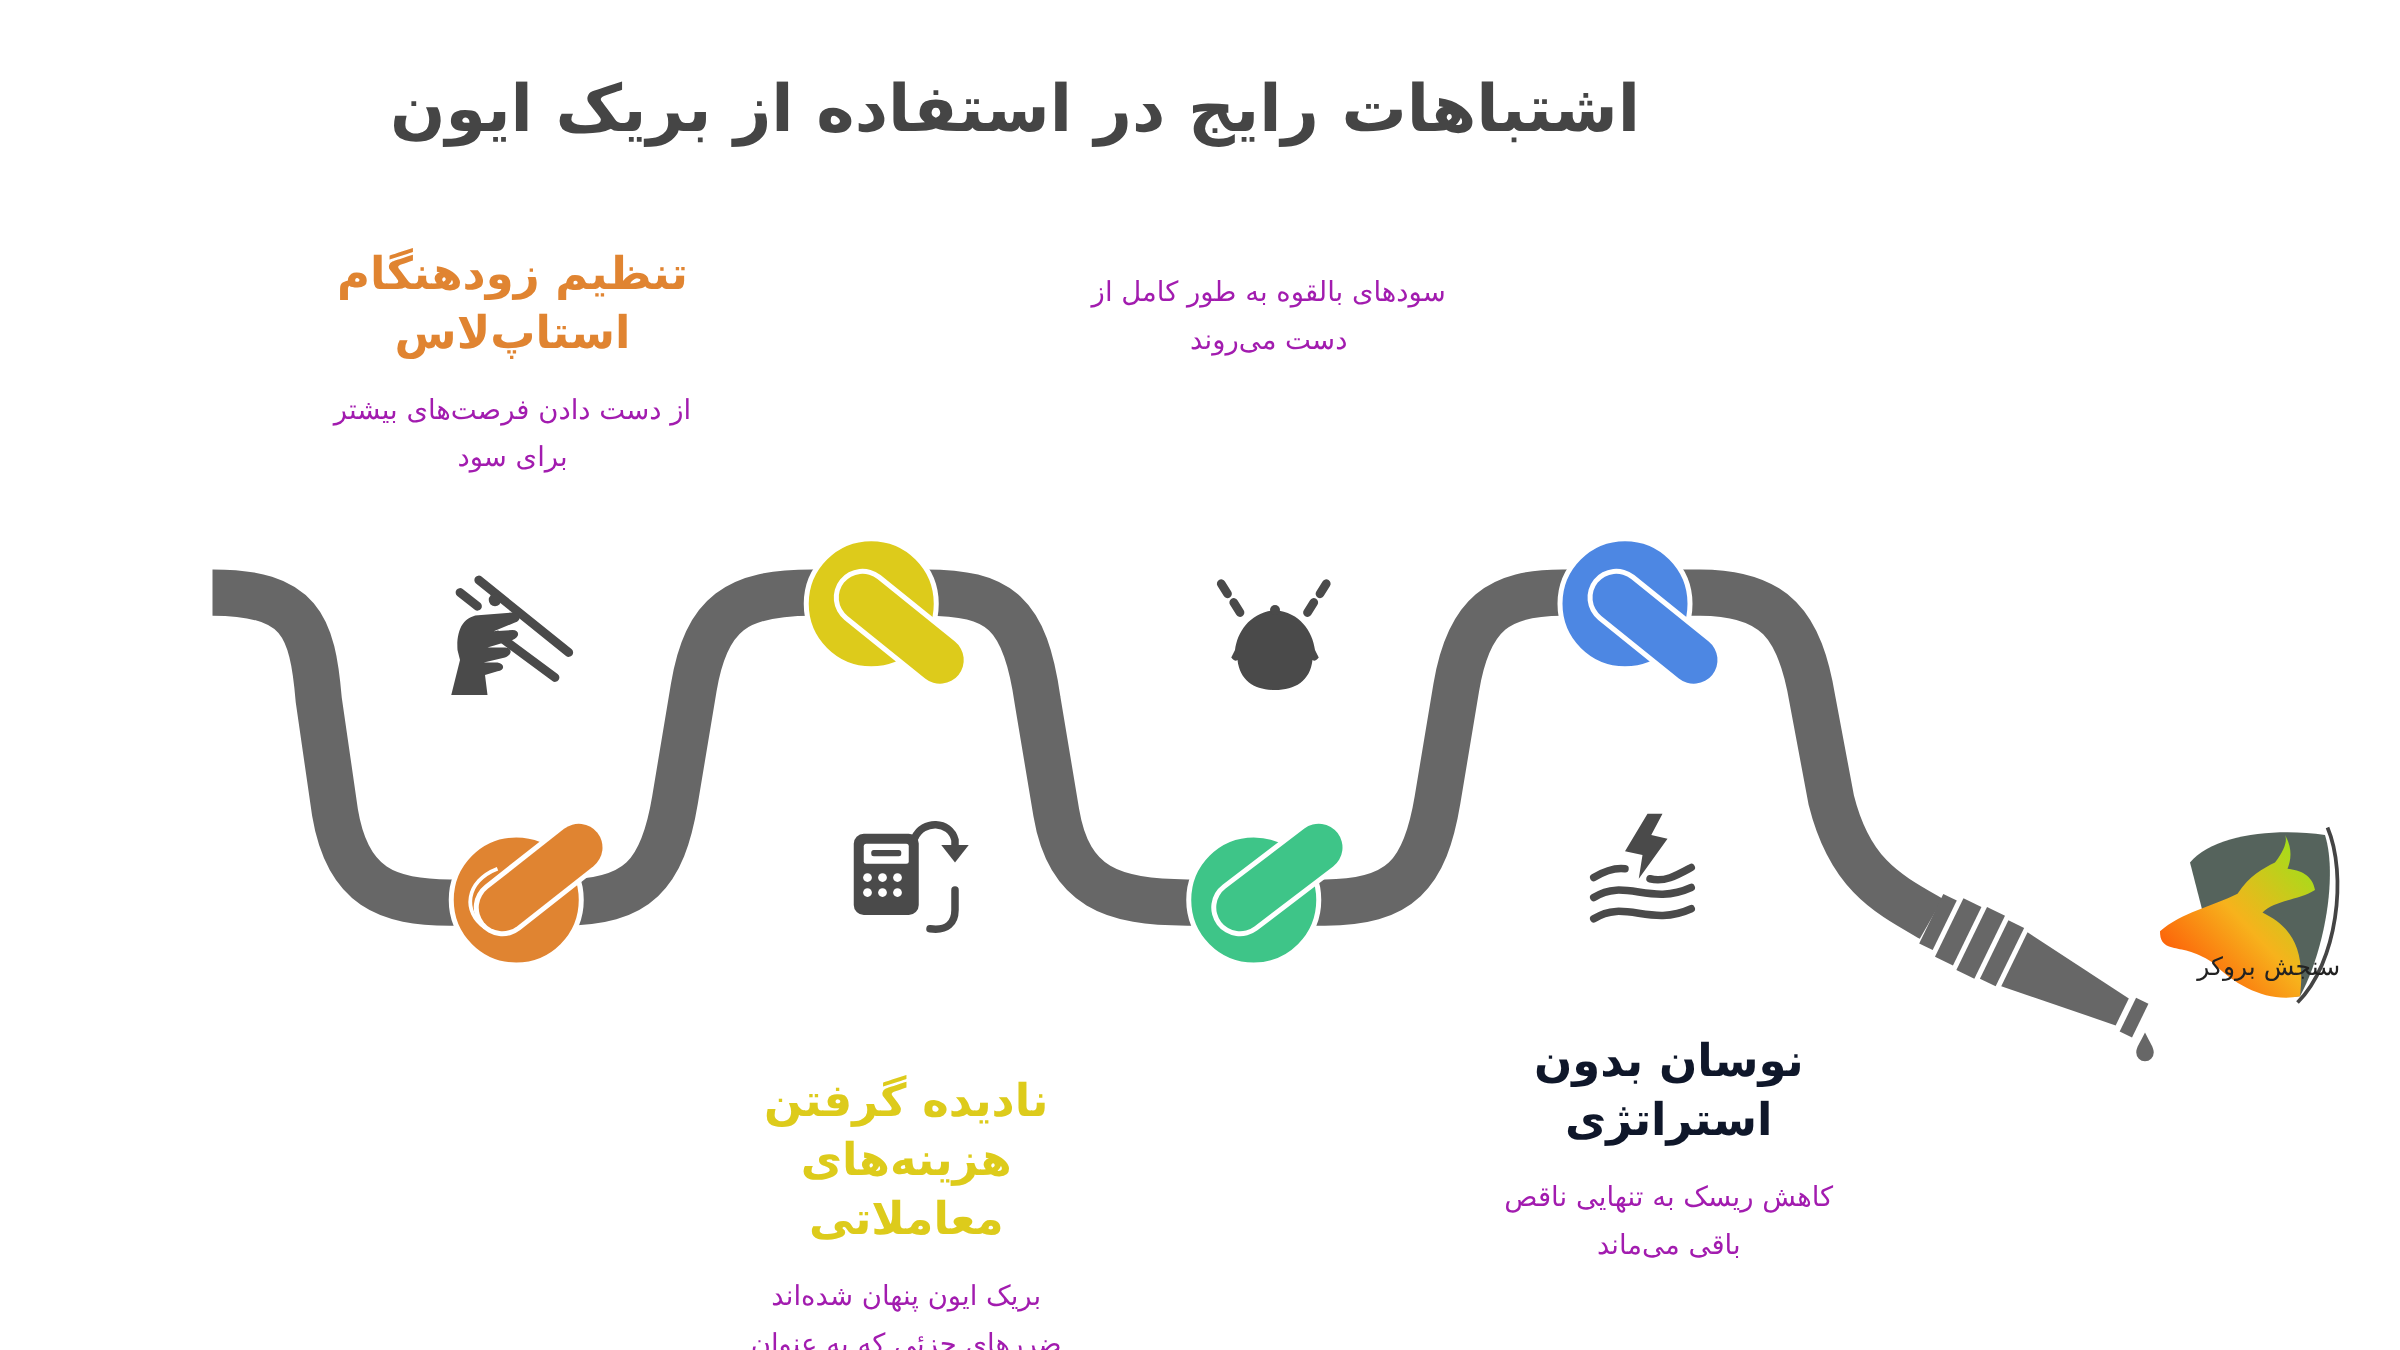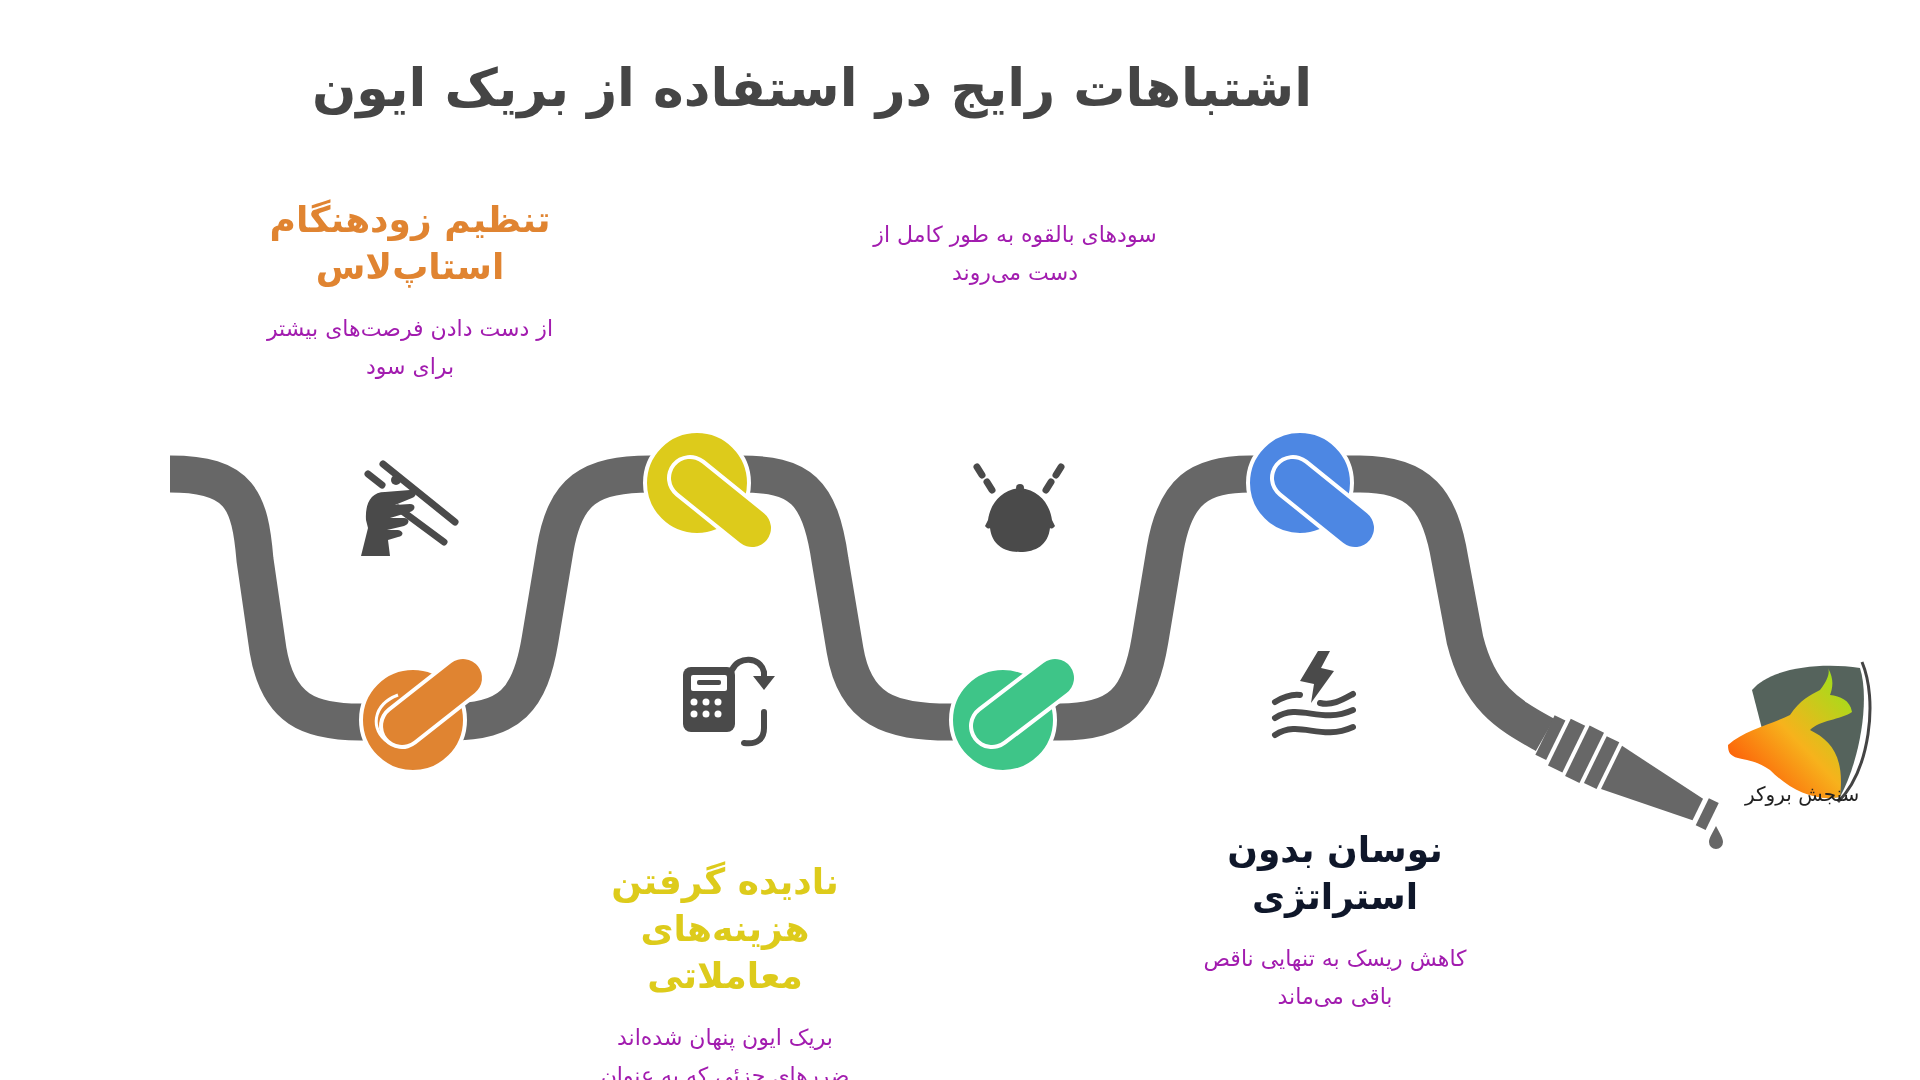--- a/index.html
+++ b/index.html
@@ -4,21 +4,21 @@
 <style>
   html, body { margin:0; padding:0; background:#ffffff; }
   body { width:1920px; height:1080px; position:relative; overflow:hidden;
          font-family:"DejaVu Sans","Liberation Sans",sans-serif; }
   .title { position:absolute; left:0; width:1624px; top:58px; text-align:center;
            font-size:52px; font-weight:bold; color:#454545; direction:rtl; }
   .block { position:absolute; text-align:center; direction:rtl; }
   .block .head { font-weight:bold; font-size:36px; line-height:47px; }
   .block .desc { font-size:22px; line-height:38px; color:#a21caf; margin-top:20px; }
   svg.art { position:absolute; left:0; top:0; }
-  .logo-text { position:absolute; left:1745px; top:782px; width:140px; text-align:left;
+  .logo-text { position:absolute; left:1745px; top:761px; width:140px; text-align:center;
                font-size:20px; color:#222; direction:rtl; font-family:"DejaVu Sans",sans-serif; }
 </style>
 </head>
 <body>
 
 <div class="title">اشتباهات رایج در استفاده از بریک ایون</div>
 
 <svg class="art" width="1920" height="1080" viewBox="0 0 1920 1080">
 
   <g>

